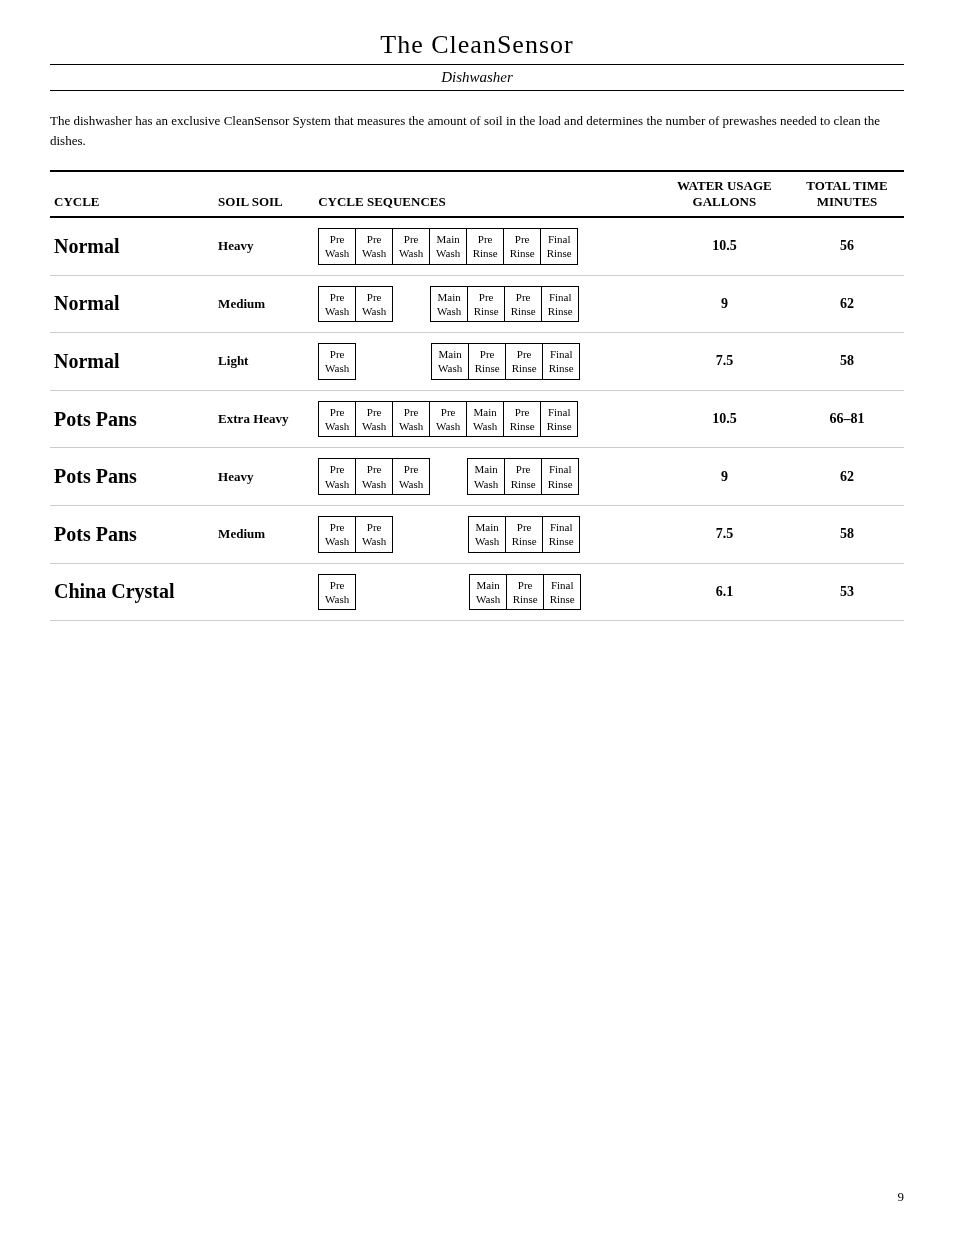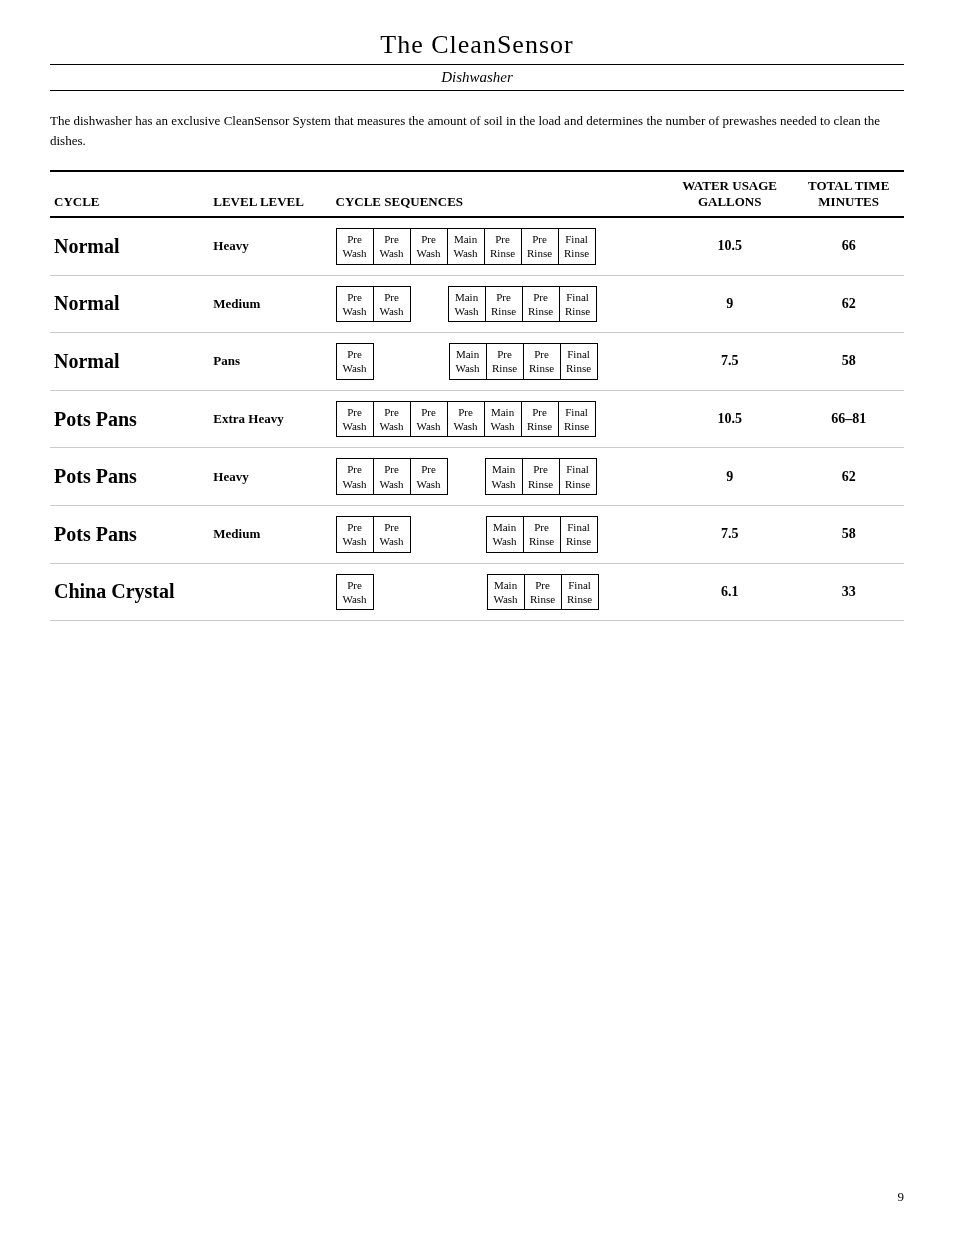--- a/index.html
+++ b/index.html
@@ -117,21 +117,21 @@
 <hr class="header-line">
 <div class="header-subtitle">Dishwasher</div>
 <hr class="header-line2">
 
 <p class="intro-text">The dishwasher has an exclusive CleanSensor System that measures the amount of soil in the load and determines the number of prewashes needed to clean the dishes.</p>
 
 <table class="main-table">
   <thead>
     <tr>
       <th><span>CYCLE</span></th>
-      <th><span>LEVEL LEVEL</span></th>
+      <th><span>SOIL SOIL</span></th>
       <th colspan="2"><span>CYCLE SEQUENCES</span></th>
       <th class="water-usage" style="text-align:center;">WATER USAGE<br>GALLONS</th>
       <th class="total-time" style="text-align:center;">TOTAL TIME<br>MINUTES</th>
     </tr>
   </thead>
   <tbody id="table-body">
   <tr>
         <td class="cycle-name">Normal</td>
         <td class="soil-level">Heavy</td>
         <td colspan="2" style="padding: 10px 4px;">
@@ -139,42 +139,42 @@
             <div style="border: 1px solid rgb(0, 0, 0); padding: 3px 4px; font-size: 11px; text-align: center; line-height: 1.3; min-width: 38px; margin-right: -1px;">Pre<br>Wash</div>
             <div style="border: 1px solid rgb(0, 0, 0); padding: 3px 4px; font-size: 11px; text-align: center; line-height: 1.3; min-width: 38px; margin-right: -1px;">Pre<br>Wash</div>
             <div style="border: 1px solid rgb(0, 0, 0); padding: 3px 4px; font-size: 11px; text-align: center; line-height: 1.3; min-width: 38px; margin-right: -1px;">Pre<br>Wash</div>
             <div style="border: 1px solid rgb(0, 0, 0); padding: 3px 4px; font-size: 11px; text-align: center; line-height: 1.3; min-width: 38px; margin-right: -1px;">Main<br>Wash</div>
             <div style="border: 1px solid rgb(0, 0, 0); padding: 3px 4px; font-size: 11px; text-align: center; line-height: 1.3; min-width: 38px; margin-right: -1px;">Pre<br>Rinse</div>
             <div style="border: 1px solid rgb(0, 0, 0); padding: 3px 4px; font-size: 11px; text-align: center; line-height: 1.3; min-width: 38px; margin-right: -1px;">Pre<br>Rinse</div>
             <div style="border: 1px solid rgb(0, 0, 0); padding: 3px 4px; font-size: 11px; text-align: center; line-height: 1.3; min-width: 38px; margin-right: -1px;">Final<br>Rinse</div>
           </div>
         </td>
         <td class="water-usage-val">10.5</td>
-        <td class="total-time-val">66</td>
+        <td class="total-time-val">56</td>
       </tr>
       <tr>
         <td class="cycle-name">Normal</td>
         <td class="soil-level">Medium</td>
         <td colspan="2" style="padding: 10px 4px;">
           <div style="display: flex; align-items: center; flex-wrap: nowrap;">
             <div style="border: 1px solid rgb(0, 0, 0); padding: 3px 4px; font-size: 11px; text-align: center; line-height: 1.3; min-width: 38px; margin-right: -1px;">Pre<br>Wash</div>
             <div style="border: 1px solid rgb(0, 0, 0); padding: 3px 4px; font-size: 11px; text-align: center; line-height: 1.3; min-width: 38px; margin-right: -1px;">Pre<br>Wash</div>
             <div style="min-width: 38px; display: inline-block;"></div>
             <div style="border: 1px solid rgb(0, 0, 0); padding: 3px 4px; font-size: 11px; text-align: center; line-height: 1.3; min-width: 38px; margin-right: -1px;">Main<br>Wash</div>
             <div style="border: 1px solid rgb(0, 0, 0); padding: 3px 4px; font-size: 11px; text-align: center; line-height: 1.3; min-width: 38px; margin-right: -1px;">Pre<br>Rinse</div>
             <div style="border: 1px solid rgb(0, 0, 0); padding: 3px 4px; font-size: 11px; text-align: center; line-height: 1.3; min-width: 38px; margin-right: -1px;">Pre<br>Rinse</div>
             <div style="border: 1px solid rgb(0, 0, 0); padding: 3px 4px; font-size: 11px; text-align: center; line-height: 1.3; min-width: 38px; margin-right: -1px;">Final<br>Rinse</div>
           </div>
         </td>
         <td class="water-usage-val">9</td>
         <td class="total-time-val">62</td>
       </tr>
       <tr>
         <td class="cycle-name">Normal</td>
-        <td class="soil-level">Pans</td>
+        <td class="soil-level">Light</td>
         <td colspan="2" style="padding: 10px 4px;">
           <div style="display: flex; align-items: center; flex-wrap: nowrap;">
             <div style="border: 1px solid rgb(0, 0, 0); padding: 3px 4px; font-size: 11px; text-align: center; line-height: 1.3; min-width: 38px; margin-right: -1px;">Pre<br>Wash</div>
             <div style="min-width: 38px; display: inline-block;"></div>
             <div style="min-width: 38px; display: inline-block;"></div>
             <div style="border: 1px solid rgb(0, 0, 0); padding: 3px 4px; font-size: 11px; text-align: center; line-height: 1.3; min-width: 38px; margin-right: -1px;">Main<br>Wash</div>
             <div style="border: 1px solid rgb(0, 0, 0); padding: 3px 4px; font-size: 11px; text-align: center; line-height: 1.3; min-width: 38px; margin-right: -1px;">Pre<br>Rinse</div>
             <div style="border: 1px solid rgb(0, 0, 0); padding: 3px 4px; font-size: 11px; text-align: center; line-height: 1.3; min-width: 38px; margin-right: -1px;">Pre<br>Rinse</div>
             <div style="border: 1px solid rgb(0, 0, 0); padding: 3px 4px; font-size: 11px; text-align: center; line-height: 1.3; min-width: 38px; margin-right: -1px;">Final<br>Rinse</div>
           </div>
@@ -241,18 +241,18 @@
             <div style="border: 1px solid rgb(0, 0, 0); padding: 3px 4px; font-size: 11px; text-align: center; line-height: 1.3; min-width: 38px; margin-right: -1px;">Pre<br>Wash</div>
             <div style="min-width: 38px; display: inline-block;"></div>
             <div style="min-width: 38px; display: inline-block;"></div>
             <div style="min-width: 38px; display: inline-block;"></div>
             <div style="border: 1px solid rgb(0, 0, 0); padding: 3px 4px; font-size: 11px; text-align: center; line-height: 1.3; min-width: 38px; margin-right: -1px;">Main<br>Wash</div>
             <div style="border: 1px solid rgb(0, 0, 0); padding: 3px 4px; font-size: 11px; text-align: center; line-height: 1.3; min-width: 38px; margin-right: -1px;">Pre<br>Rinse</div>
             <div style="border: 1px solid rgb(0, 0, 0); padding: 3px 4px; font-size: 11px; text-align: center; line-height: 1.3; min-width: 38px; margin-right: -1px;">Final<br>Rinse</div>
           </div>
         </td>
         <td class="water-usage-val">6.1</td>
-        <td class="total-time-val">33</td>
+        <td class="total-time-val">53</td>
       </tr>
     </tbody>
 </table>
 
 <div class="page-number">9</div>
 
 </body></html>

